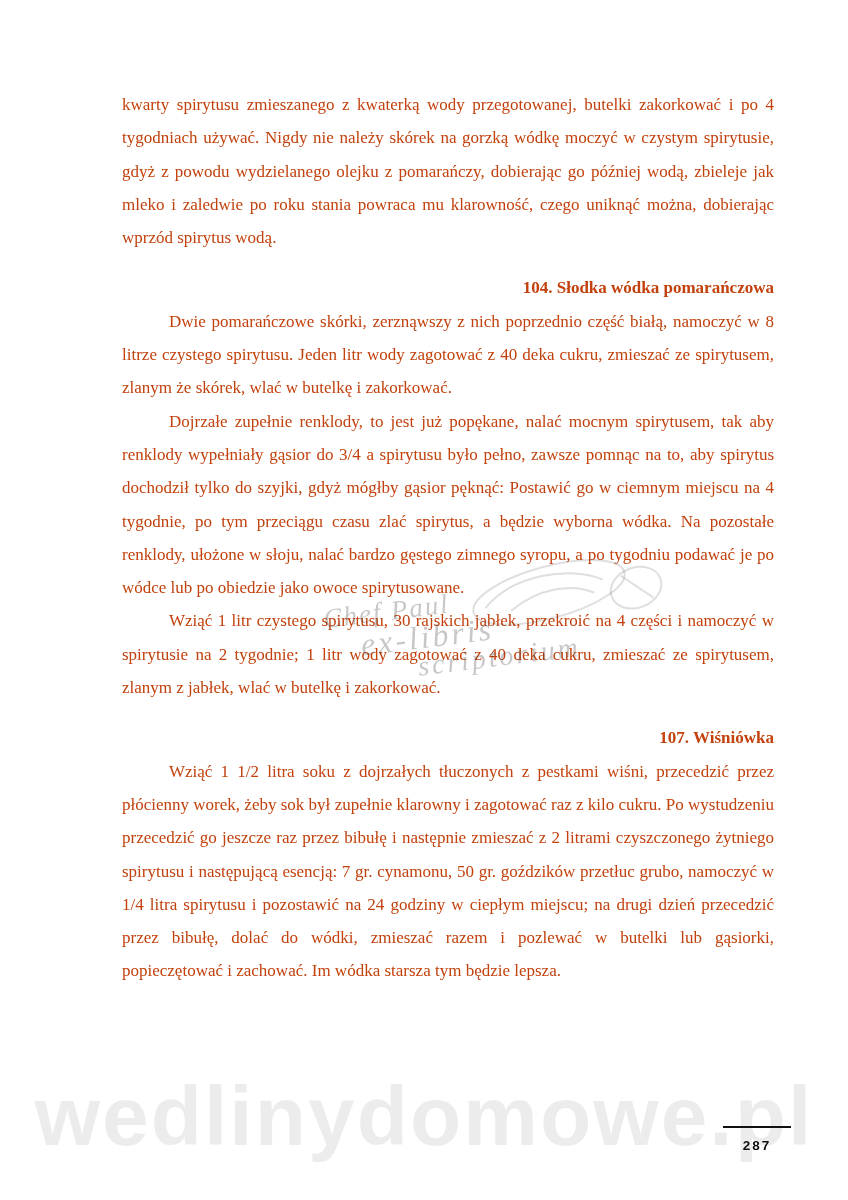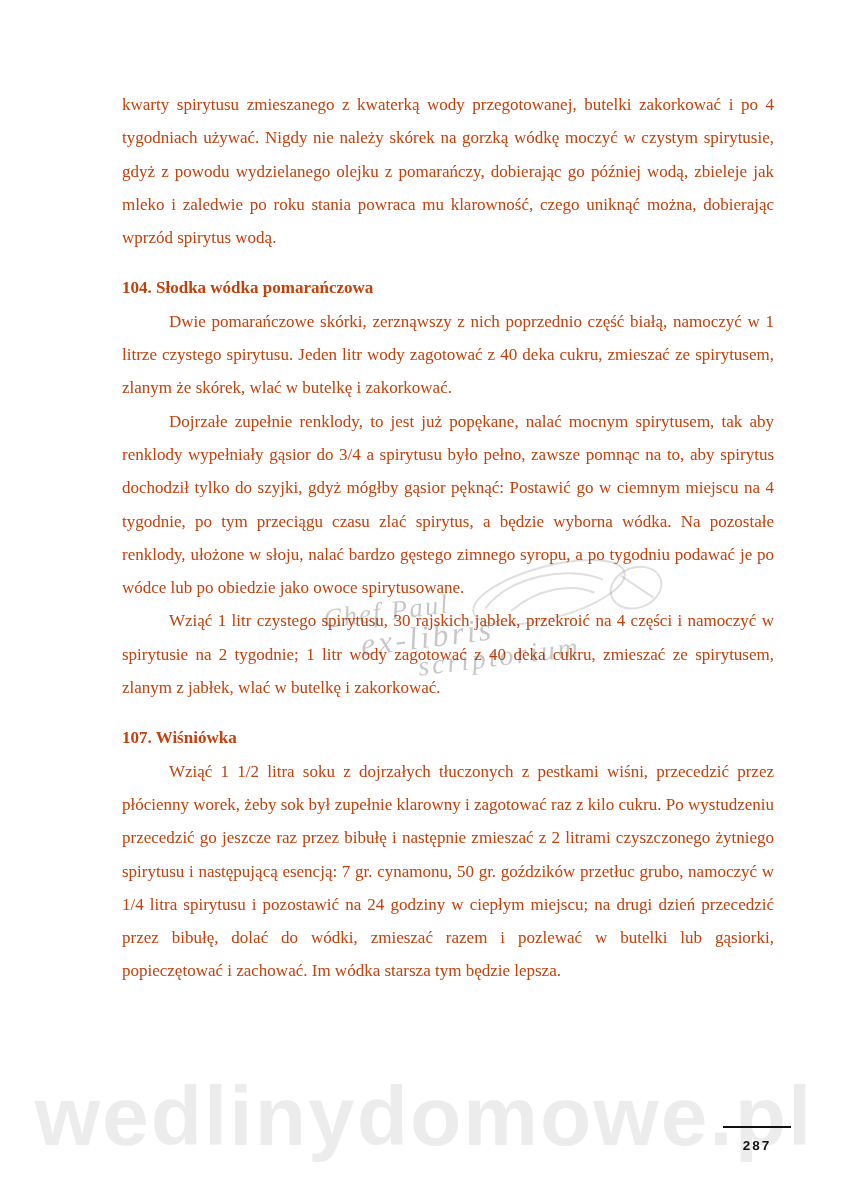--- a/index.html
+++ b/index.html
@@ -27,21 +27,21 @@
     font-size: 17px;
     line-height: 33.3px;
     text-align: justify;
   }
   .para.indent { text-indent: 47px; }
   .section-heading {
     font-size: 17px;
     font-weight: bold;
     line-height: 33.3px;
     margin-top: 17px;
-    text-align: left;
+    text-align: right;
   }
   
   .stamp {
     position: absolute;
     left: 318px;
     top: 584px;
     width: 340px;
     z-index: 3;
     transform: rotate(-7deg);
     color: rgba(40, 40, 40, 0.26);
@@ -95,21 +95,21 @@
 <body>
 
 <div class="page">
 
   <div class="content">
 
     <p class="para">kwarty spirytusu zmieszanego z kwaterką wody przegotowanej, butelki zakorkować i po 4 tygodniach używać. Nigdy nie należy skórek na gorzką wódkę moczyć w czystym spirytusie, gdyż z powodu wydzielanego olejku z pomarańczy, dobierając go później wodą, zbieleje jak mleko i zaledwie po roku stania powraca mu klarowność, czego uniknąć można, dobierając wprzód spirytus wodą.</p>
 
     <div>
       <p class="section-heading">104. Słodka wódka pomarańczowa</p>
-      <p class="para indent">Dwie pomarańczowe skórki, zerznąwszy z nich poprzednio część białą, namoczyć w 1 litrze czystego spirytusu. Jeden litr wody zagotować z 40 deka cukru, zmieszać ze spirytusem, zlanym że skórek, wlać w butelkę i zakorkować.</p>
+      <p class="para indent">Dwie pomarańczowe skórki, zerznąwszy z nich poprzednio część białą, namoczyć w 8 litrze czystego spirytusu. Jeden litr wody zagotować z 40 deka cukru, zmieszać ze spirytusem, zlanym że skórek, wlać w butelkę i zakorkować.</p>
     </div>
 
     <div>
       <p class="para indent">Dojrzałe zupełnie renklody, to jest już popękane, nalać mocnym spirytusem, tak aby renklody wypełniały gąsior do 3/4 a spirytusu było pełno, zawsze pomnąc na to, aby spirytus dochodził tylko do szyjki, gdyż mógłby gąsior pęknąć: Postawić go w ciemnym miejscu na 4 tygodnie, po tym przeciągu czasu zlać spirytus, a będzie wyborna wódka. Na pozostałe renklody, ułożone w słoju, nalać bardzo gęstego zimnego syropu, a po tygodniu podawać je po wódce lub po obiedzie jako owoce spirytusowane.</p>
     </div>
 
     <div>
       <p class="para indent">Wziąć 1 litr czystego spirytusu, 30 rajskich jabłek, przekroić na 4 części i namoczyć w spirytusie na 2 tygodnie; 1 litr wody zagotować z 40 deka cukru, zmieszać ze spirytusem, zlanym z jabłek, wlać w butelkę i zakorkować.</p>
     </div>
 

